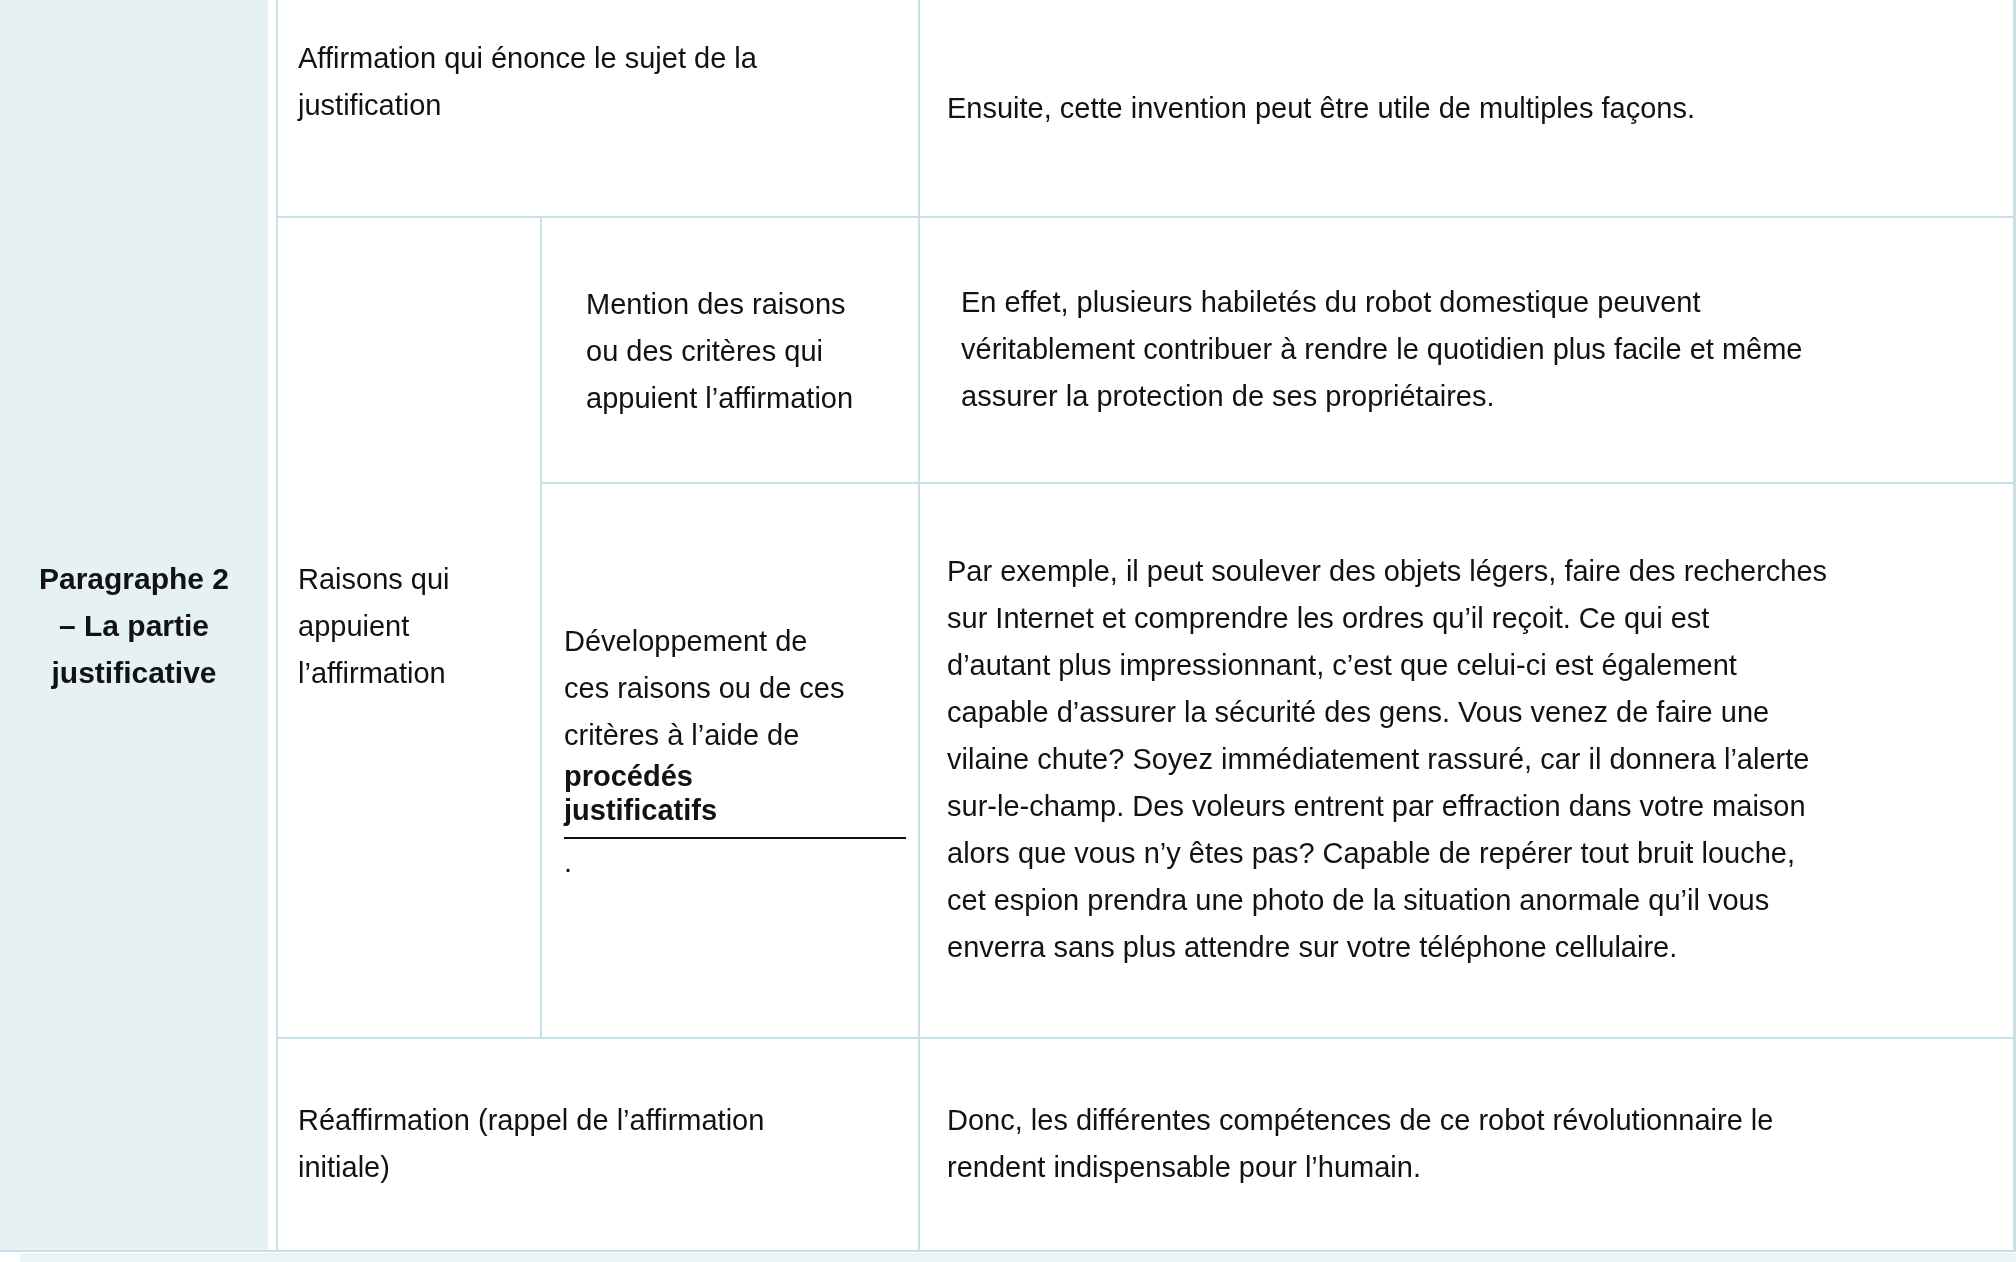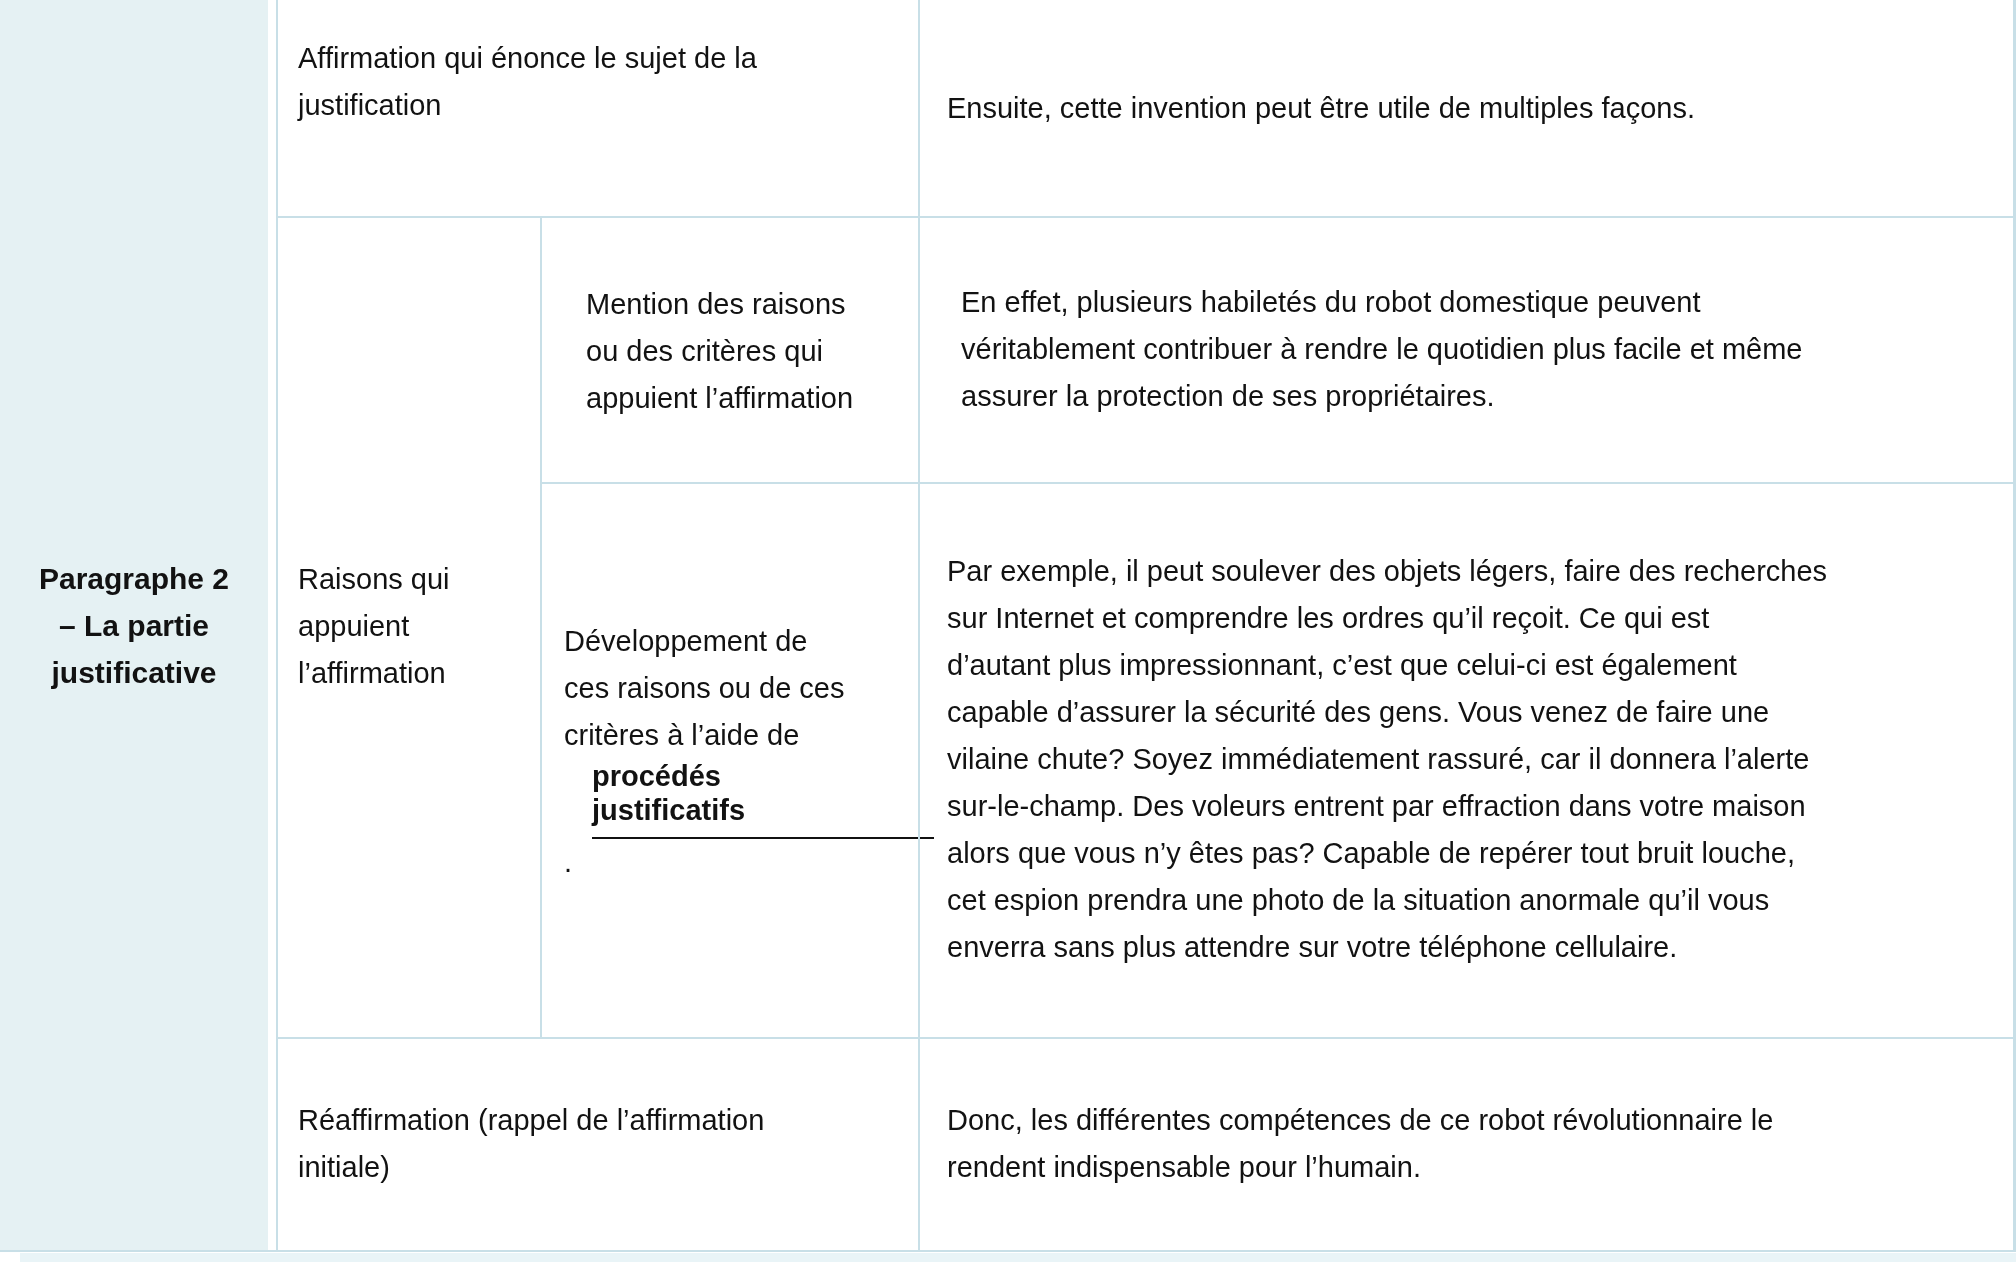--- a/index.html
+++ b/index.html
@@ -49,21 +49,20 @@
   .c-rea{ left:278px; top:1037px; width:640px;  height:213px; padding:0 20px; }
   .c-don{ left:920px; top:1037px; width:1093px; height:213px; padding:0 25px 0 27px; }
   
   .term{
     display:block; width:100%;
     font-weight:700;
     font-size:29px; line-height:34px;
     white-space:pre-line;
     border-bottom:2px solid var(--underline);
     padding-bottom:10px;
-    margin-left:28px;
   }
   .period{ line-height:47px; }
   
   .b{ position:absolute; background:var(--border); }
   .bv1{ left:276px;  top:0;      width:2px;    height:1252px; }
   .bv2{ left:918px;  top:0;      width:2px;    height:1252px; }
   .bv3{ left:540px;  top:216px;  width:2px;    height:823px; }
   .bv4{ left:2013px; top:0;      width:3px;    height:1252px; }
   .bh1{ left:276px;  top:216px;  width:1739px; height:2px; }
   .bh2{ left:540px;  top:482px;  width:1475px; height:2px; }

